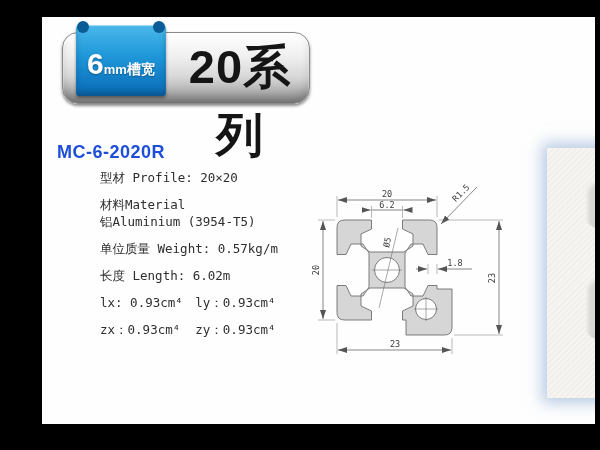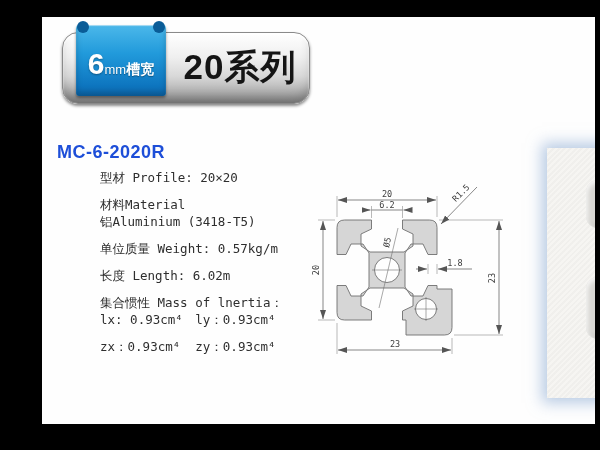--- a/index.html
+++ b/index.html
@@ -8,29 +8,29 @@
   
   .page{position:absolute;left:42px;top:17px;width:553px;height:407px;background:#fefefe;overflow:hidden;}
 
   
   .badge{position:absolute;left:0;top:0;width:300px;height:100px;}
   .badge-pill{position:absolute;left:20px;top:15px;width:246px;height:70px;border-radius:16px;
     background:linear-gradient(180deg,#ffffff 0%,#efefef 35%,#d8d8d8 62%,#adadad 88%,#969696 100%);
     border:1px solid #8a8a8a;
     box-shadow:0 2px 3px rgba(0,0,0,.45), inset 0 2px 2px rgba(255,255,255,.9), inset 0 -10px 12px -4px rgba(0,0,0,.28);}
   .series{position:absolute;left:112px;top:0;width:130px;height:70px;line-height:68px;text-align:center;
-    font-size:35px;font-weight:900;color:#151515;letter-spacing:1px;}
+    font-size:47px;font-weight:900;color:#151515;letter-spacing:1px;}
   .ribbon{position:absolute;left:34px;top:8px;width:90px;height:71px;z-index:2;border-radius:3px;
     background:linear-gradient(180deg,#4cb8ea 0%,#219adb 40%,#0e76c0 85%,#0c6cb4 100%);
     box-shadow:0 2px 3px rgba(0,0,0,.4), inset 0 1px 1px rgba(255,255,255,.55), inset 0 -4px 6px rgba(0,0,0,.22);
     display:flex;align-items:baseline;justify-content:center;padding-top:22px;box-sizing:border-box;}
   .curl{position:absolute;top:-4px;width:12px;height:12px;border-radius:50%;background:#0a5c97;z-index:-1;}
   .curl-l{left:1px;} .curl-r{right:1px;}
   .slot-6{font-size:30px;font-weight:bold;color:#fff;text-shadow:0 1px 2px rgba(0,0,0,.35);}
-  .slot-mm{font-size:13px;font-weight:normal;color:#fff;text-shadow:0 1px 1px rgba(0,0,0,.35);}
+  .slot-mm{font-size:13px;font-weight:bold;color:#fff;text-shadow:0 1px 1px rgba(0,0,0,.35);}
   .slot-cn{font-size:14px;font-weight:bold;color:#fff;margin-left:0;text-shadow:0 1px 1px rgba(0,0,0,.35);}
 
   
   .model{position:absolute;left:15px;top:125px;font-size:18px;font-weight:800;color:#1d4ed8;letter-spacing:.5px;}
   .specs{position:absolute;left:15px;top:152px;width:252px;margin-left:43px;}
   .spec-group{margin-bottom:10px;}
   .spec-line{font-family:"DejaVu Sans Mono","Liberation Mono",monospace;font-size:12.5px;line-height:17px;
     color:#2e2e2e;white-space:pre;}
 
   
@@ -67,30 +67,29 @@
       </div>
     </div>
 
     <div class="model">MC-6-2020R</div>
     <div class="specs">
       <div class="spec-group">
         <div class="spec-line">型材 Profile: 20×20</div>
       </div>
       <div class="spec-group">
         <div class="spec-line">材料Material</div>
-        <div class="spec-line">铝Aluminium (3418-T5)</div>
+        <div class="spec-line">铝Aluminium (3954-T5)</div>
       </div>
       <div class="spec-group">
         <div class="spec-line">单位质量 Weight: 0.57kg/m</div>
       </div>
       <div class="spec-group">
         <div class="spec-line">长度 Length: 6.02m</div>
       </div>
       <div class="spec-group">
-        <div class="spec-line">集合惯性 Mass of lnertia：</div>
         <div class="spec-line">lx: 0.93cm⁴　ly：0.93cm⁴</div>
       </div>
       <div class="spec-group">
         <div class="spec-line">zx：0.93cm⁴  zy：0.93cm⁴</div>
       </div>
     </div>
 
     <svg class="drawing" width="205" height="192" viewBox="0 0 205 192">
       <defs>
         <marker id="arr" markerWidth="10" markerHeight="7" refX="9" refY="3" orient="auto" markerUnits="userSpaceOnUse">

